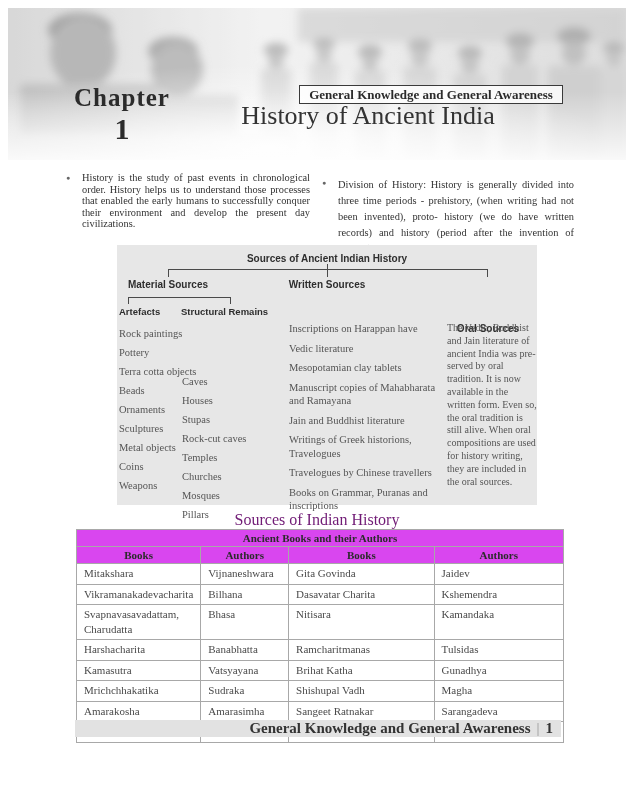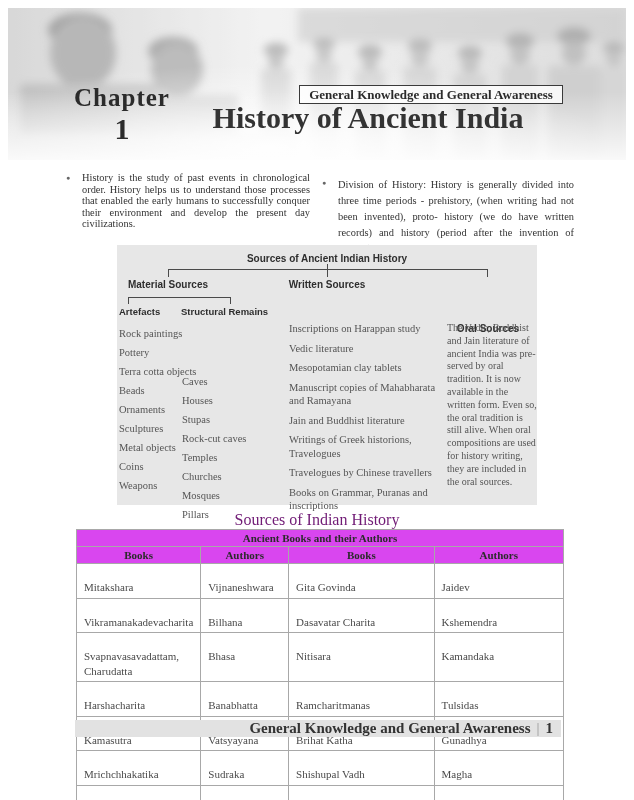--- a/index.html
+++ b/index.html
@@ -17,21 +17,21 @@
     position:absolute;left:74px;top:112px;width:96px;text-align:center;
     font-size:30px;font-weight:bold;color:#2b2b2b;
   }
   .badge{
     position:absolute;left:299px;top:85px;width:262px;height:17px;
     border:1px solid #3a3a3a;background:rgba(255,255,255,.82);
     font-size:13px;font-weight:bold;color:#2b2b2b;text-align:center;line-height:17px;
   }
   .main-title{
     position:absolute;left:178px;top:101px;width:380px;text-align:center;
-    font-size:30px;font-weight:bold;color:#333;
+    font-size:26px;font-weight:normal;color:#333;
   }
   
   .col-left{position:absolute;left:66px;top:166px;width:244px;}
   .col-right{position:absolute;left:322px;top:171px;width:252px;}
   .section-head{
     background:#e4e4e4;font-size:12px;font-weight:bold;color:#222;
     text-align:center;padding:3px 0 4px 0;
   }
   .bullet{display:flex;margin-top:6px;}
   .bullet .dot{width:16px;flex:0 0 16px;font-size:7px;color:#666;padding-top:2px;}
@@ -57,21 +57,21 @@
     font-family:"Liberation Serif", serif;font-size:10px;line-height:12.8px;color:#555;}
   
   .tbl-caption{position:absolute;left:0;top:511px;width:634px;text-align:center;
     font-size:16px;font-weight:normal;color:#701a75;}
   table.books{
     position:absolute;left:76px;top:529px;width:488px;border-collapse:collapse;
     font-size:11px;
   }
   table.books th,table.books td{border:1px solid #a8a8a8;}
   table.books th{background:#d946ef;font-weight:bold;color:#2b2b2b;padding:2px 4px;font-size:11px;}
-  table.books td{padding:16px 7px 3px 7px;color:#4a4a4a;vertical-align:top;line-height:14.5px;}
+  table.books td{padding:2px 7px 3px 7px;color:#4a4a4a;vertical-align:top;line-height:14.5px;}
   
   .footer{
     position:absolute;left:75px;top:720px;width:486px;height:17px;background:#e2e2e2;
     font-size:15px;font-weight:bold;color:#333;line-height:17px;text-align:right;
     padding-right:0;box-sizing:border-box;
   }
   .footer .sep{color:#999;font-weight:normal;margin:0 6px;}
   .footer .pg{margin-right:8px;}
 </style>
 </head>
@@ -193,21 +193,21 @@
       <span>Houses</span>
       <span>Stupas</span>
       <span>Rock-cut caves</span>
       <span>Temples</span>
       <span>Churches</span>
       <span>Mosques</span>
       <span>Pillars</span>
     </div>
 
     <div class="wlist">
-      <span>Inscriptions on Harappan study</span>
+      <span>Inscriptions on Harappan have</span>
       <span>Vedic literature</span>
       <span>Mesopotamian clay tablets</span>
       <span>Manuscript copies of Mahabharata and Ramayana</span>
       <span>Jain and Buddhist literature</span>
       <span>Writings of Greek historions, Travelogues</span>
       <span>Travelogues by Chinese travellers</span>
       <span>Books on Grammar, Puranas and inscriptions</span>
     </div>
 
     <div class="oral-text">The Vedic, Buddhist and Jain literature of ancient India was pre-served by oral tradition. It is now available in the written form. Even so, the oral tradition is still alive. When oral compositions are used for history writing, they are included in the oral sources.</div>

